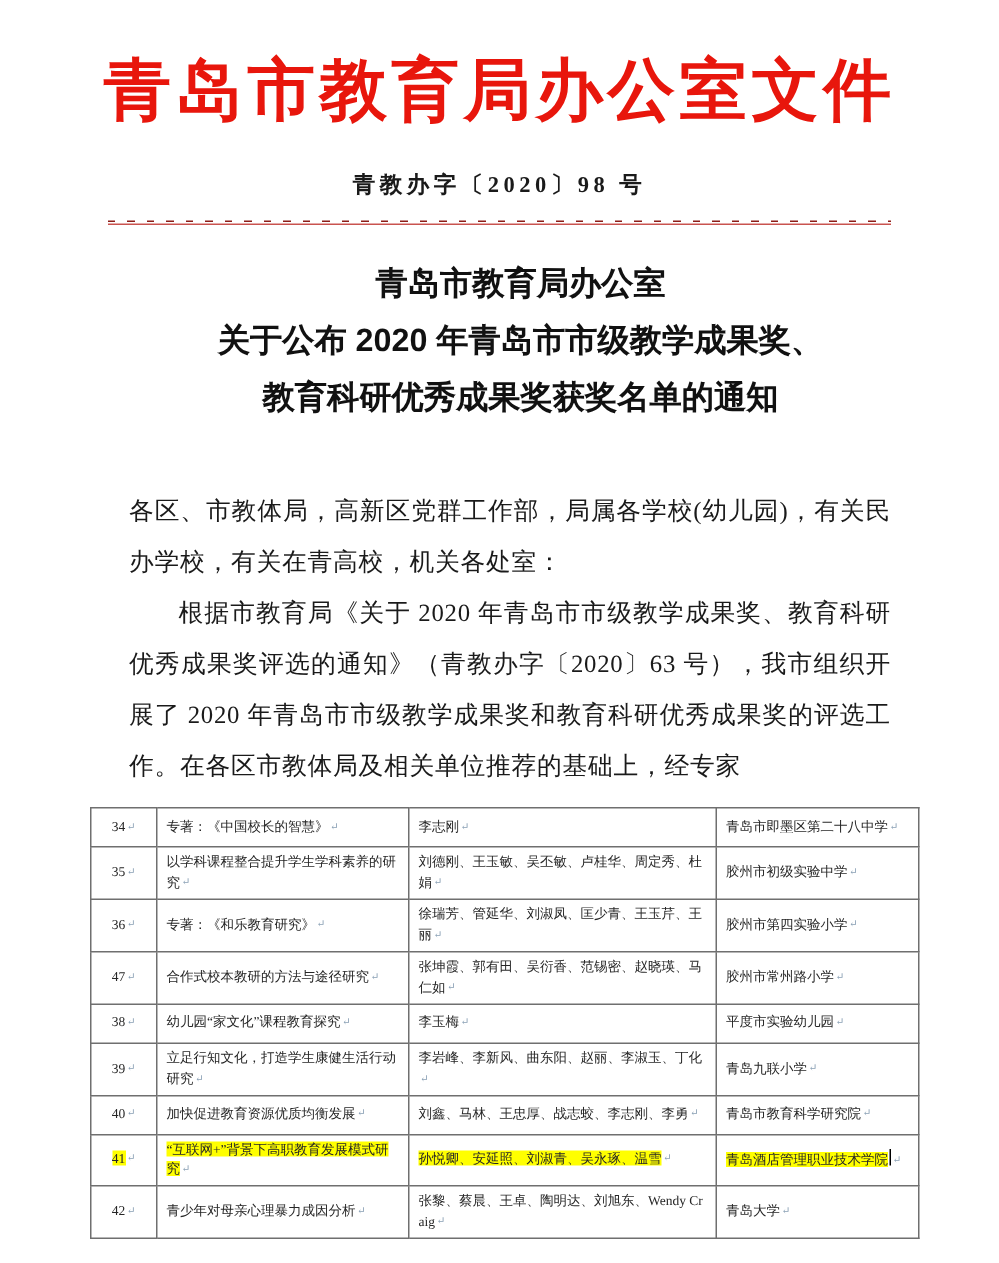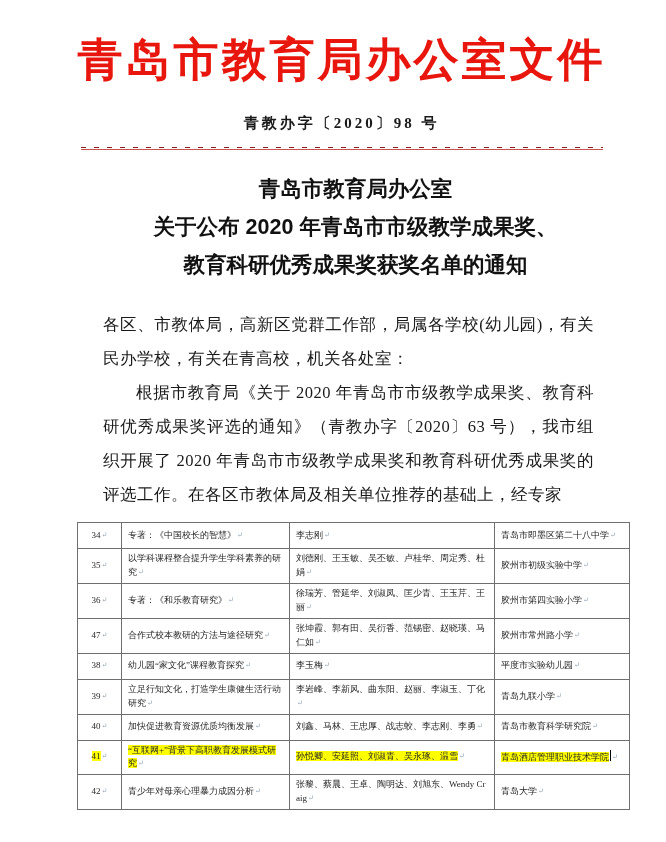--- a/index.html
+++ b/index.html
@@ -1,20 +1,19 @@
 <!DOCTYPE html>
 <html><head>
 <meta charset="utf-8">
 <style>
   html,body{margin:0;padding:0;background:#ffffff;}
   .page{
     width:666px;height:842px;background:#ffffff;position:relative;
     overflow:hidden;font-family:"Liberation Serif","DejaVu Serif",serif;
     box-sizing:border-box;
-    padding-left:17px;
   }
   .doc-header{
     margin:30px 30px 0 30px;text-align:center;
     font-size:45px;font-weight:900;letter-spacing:3px;
     color:#e8160c;font-family:"Liberation Serif","DejaVu Serif",serif;
     white-space:nowrap;
   }
   .doc-number{
     margin-top:24px;text-align:center;font-size:15px;color:#1a1a1a;
     letter-spacing:3px;
@@ -27,21 +26,21 @@
       linear-gradient(#c9534f,#c9534f);
     background-size:100% 1px,100% 1px;
     background-position:0 0,0 2px;
     background-repeat:repeat-x,repeat-x;
   }
   .doc-title{
     margin-top:20px;text-align:center;font-size:21.5px;font-weight:600;
     color:#111;line-height:38px;font-family:"Liberation Sans","DejaVu Sans",sans-serif;margin-left:28px;
   }
   .body-text{
-    margin:24px 72px 0 86px;font-size:16.5px;color:#1a1a1a;
+    margin:40px 72px 0 86px;font-size:16.5px;color:#1a1a1a;
     line-height:34px;text-align:justify;letter-spacing:0.5px;
   }
   .body-text p{margin:0;}
   .body-text p.indent{text-indent:2em;}
   table.results{
     margin:10px 0 0 60px;border-collapse:collapse;table-layout:fixed;
     width:552px;font-family:"Liberation Serif","DejaVu Serif",serif;
   }
   table.results td{
     border:1px solid #6f6f6f;font-size:9px;color:#262626;

